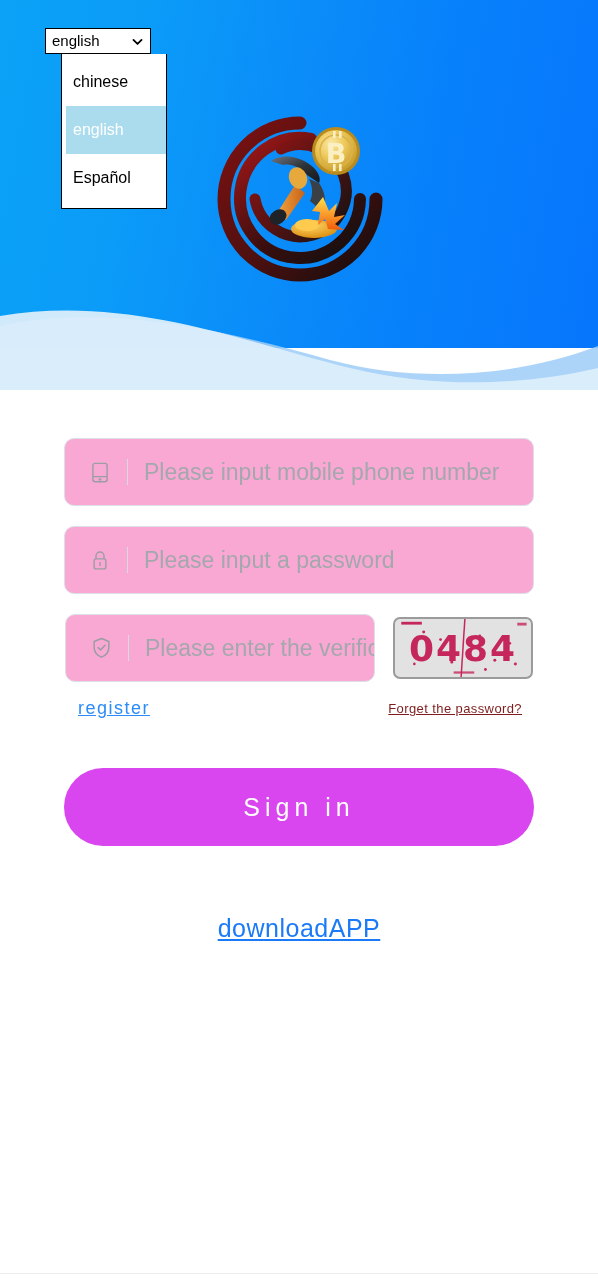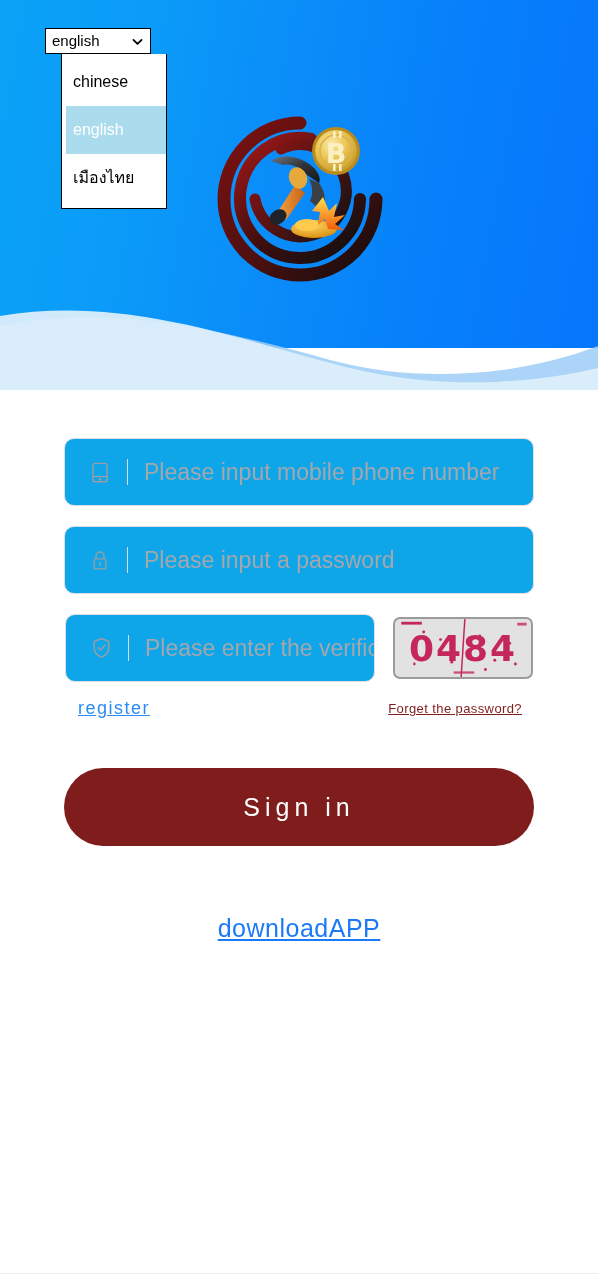--- a/index.html
+++ b/index.html
@@ -107,21 +107,21 @@
     left: 0; top: 438px;
     width: 598px;
   }
   .field {
     position: relative;
     margin: 0 auto;
     width: 470px;
     height: 68px;
     border: 1px solid #dcdfe6;
     border-radius: 10px;
-    background: #0ea5e9;
+    background: #f9a8d4;
     display: flex;
     align-items: center;
     padding-left: 22px;
     overflow: hidden;
   }
   .field + .field { margin-top: 20px; }
   .field-icon {
     width: 26px; height: 28px;
     flex: none;
     display: flex;
@@ -205,21 +205,21 @@
     font-size: 13px;
     color: #7f1d1d;
     letter-spacing: 0.4px;
   }
 
   .signin-btn {
     display: block;
     width: 470px;
     height: 78px;
     margin: 49px auto 0 auto;
-    background: #7f1d1d;
+    background: #d946ef;
     color: #ffffff;
     border: none;
     border-radius: 39px;
     font-family: "Liberation Sans", sans-serif;
     font-size: 25px;
     letter-spacing: 5px;
     cursor: pointer;
   }
 
   .download-link {
@@ -330,21 +330,21 @@
     <div class="lang-wrap">
       <div class="lang-select">
         <span class="lang-value">english</span>
         <svg class="chev" viewBox="0 0 16 16">
           <path d="M3 6 L8 11 L13 6" fill="none" stroke="#000" stroke-width="2.2" stroke-linecap="round" stroke-linejoin="round"></path>
         </svg>
       </div>
       <div class="lang-list">
         <div class="lang-opt">chinese</div>
         <div class="lang-opt selected">english</div>
-        <div class="lang-opt">เมืองไทย</div>
+        <div class="lang-opt">Español</div>
       </div>
     </div>
   </div>
 
   <div class="form">
 
     <div class="field">
       <span class="field-icon">
         <svg viewBox="0 0 24 26" width="20" height="23">
           <rect x="3.5" y="2" width="17" height="22" rx="2.6" fill="none" stroke="#9a9da3" stroke-width="1.7"></rect>

